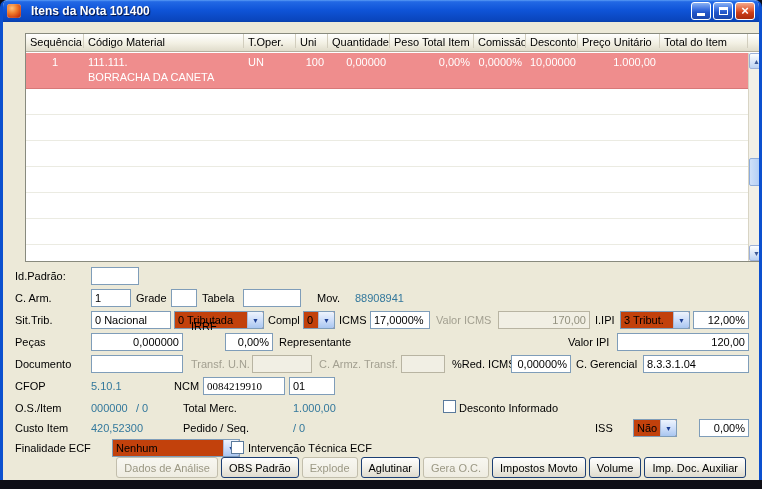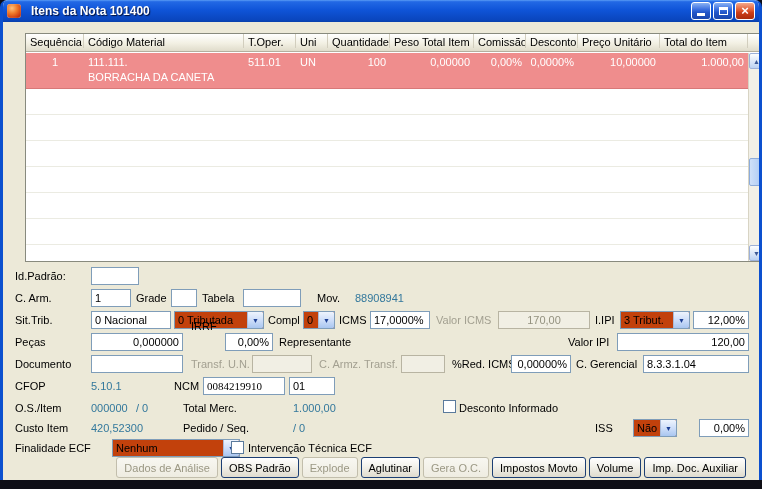--- a/index.html
+++ b/index.html
@@ -58,21 +58,21 @@
   .sb-thumb { position:absolute; left:0; top:105px; width:15px; height:28px; border:1px solid #8cabda;
      border-radius:2px; background:linear-gradient(90deg,#cfe0f8 0%,#bcd4f6 50%,#a6c4ee 100%); }
 
   
   .lbl { position:absolute; font-size:11px; color:#000; white-space:nowrap; }
   .lbl.gray { color:#a3a091; }
   .val { position:absolute; font-size:11px; color:#33789c; white-space:nowrap; }
   input.txt { position:absolute; height:18px; border:1px solid #7f9db9; background:#fff;
      font-family:"Liberation Sans",sans-serif; font-size:11px; padding:0 3px; color:#000; }
   input.txt.ra { text-align:right; }
-  input.txt.dis { background:#f1efe4; border-color:#b8b4a2; color:#93917f;text-align:center; }
+  input.txt.dis { background:#f1efe4; border-color:#b8b4a2; color:#93917f; }
 
   .combo { position:absolute; height:18px; border:1px solid #7f9db9; background:#c2410c;
      display:flex; align-items:stretch; overflow:hidden; }
   .ctext { flex:1; font-size:11px; padding:2px 0 0 3px; white-space:nowrap; overflow:hidden; }
   .carrow { width:16px; flex:0 0 auto; display:flex; align-items:center; justify-content:center;
      font-size:7px; color:#1c3f94; border-left:1px solid #aabbd8; border-radius:0 1px 1px 0;
      background:linear-gradient(180deg,#eef4fd 0%,#cbdcf8 55%,#a9c6f0 100%); }
 
   input.cb { position:absolute; width:13px; height:13px; appearance:none; -webkit-appearance:none;
      background:#fff; border:1px solid #5a7a9c; }
@@ -127,21 +127,20 @@
           </div>
         </div>
 
         <div class="grid-body">
           <div class="grow selected cols">
             <div class="gc center">1</div>
             <div class="gc">
               <div>111.111.</div>
               <div>BORRACHA DA CANETA</div>
             </div>
-            <div class="gc">511.01</div>
             <div class="gc">UN</div>
             <div class="gc ra">100</div>
             <div class="gc ra">0,00000</div>
             <div class="gc ra">0,00%</div>
             <div class="gc ra">0,0000%</div>
             <div class="gc ra">10,00000</div>
             <div class="gc ra">1.000,00</div>
           </div>
           <div class="grow empty"></div>
           <div class="grow empty"></div>

